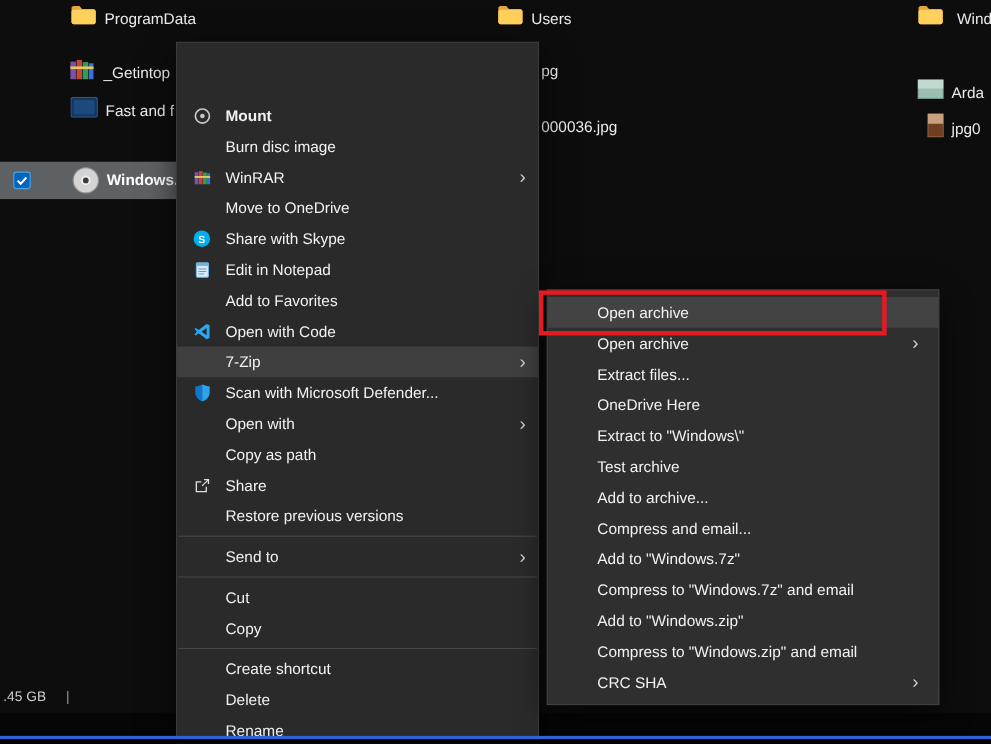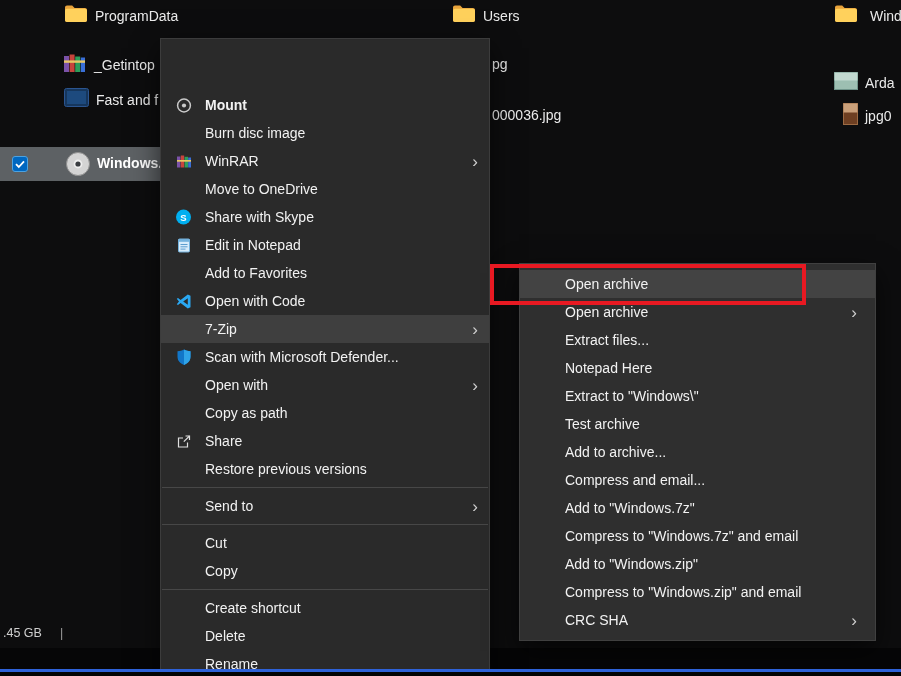--- a/index.html
+++ b/index.html
@@ -23,21 +23,21 @@
   .menu { position:absolute; background:#2a2a2a; border:1px solid #3c3c3c; box-shadow:0 10px 26px rgba(0,0,0,.6); z-index:5; }
   #ctx { left:160px; top:38px; width:330px; padding:4px 0 12px 0; }
   .mi { position:relative; height:28px; display:flex; align-items:center; padding:0 30px 0 44px; font-size:14px; color:#f2f2f2; cursor:default; white-space:nowrap; }
   .mi.bold { font-weight:bold;margin-top:48px; }
   .mi.hl { background:#3f3f3f; }
   .mic { position:absolute; left:13px; top:50%; transform:translateY(-50%); width:19px; height:19px; display:flex; align-items:center; justify-content:center; }
   .chev { position:absolute; right:11px; top:50%; transform:translateY(-50%); font-size:17px; line-height:1; color:#cfcfcf; }
   .sep { height:1px; background:#474747; margin:4px 1px; }
 
   
-  #sub { left:519px; top:263px; width:357px; background:#2f2f2f; border:1px solid #404040; padding:6px 0; z-index:6; }
+  #sub { left:497px; top:263px; width:357px; background:#2f2f2f; border:1px solid #404040; padding:6px 0; z-index:6; }
   .smi { position:relative; height:28px; display:flex; align-items:center; padding:0 34px 0 45px; font-size:14px; color:#f2f2f2; white-space:nowrap; }
   .smi.hl { background:#434343; }
   .smi .chev { right:18px; }
 
   
   .annotation { position:absolute; left:490px; top:264px; width:316px; height:41px; border:4px solid #e81922; z-index:10; }
 </style>
 </head>
 <body>
 
@@ -249,21 +249,21 @@
       <span>Open archive</span>
     </div>
     <div class="smi">
       <span>Open archive</span>
       <span class="chev">›</span>
     </div>
     <div class="smi">
       <span>Extract files...</span>
     </div>
     <div class="smi">
-      <span>Notepad Here</span>
+      <span>OneDrive Here</span>
     </div>
     <div class="smi">
       <span>Extract to "Windows\"</span>
     </div>
     <div class="smi">
       <span>Test archive</span>
     </div>
     <div class="smi">
       <span>Add to archive...</span>
     </div>

